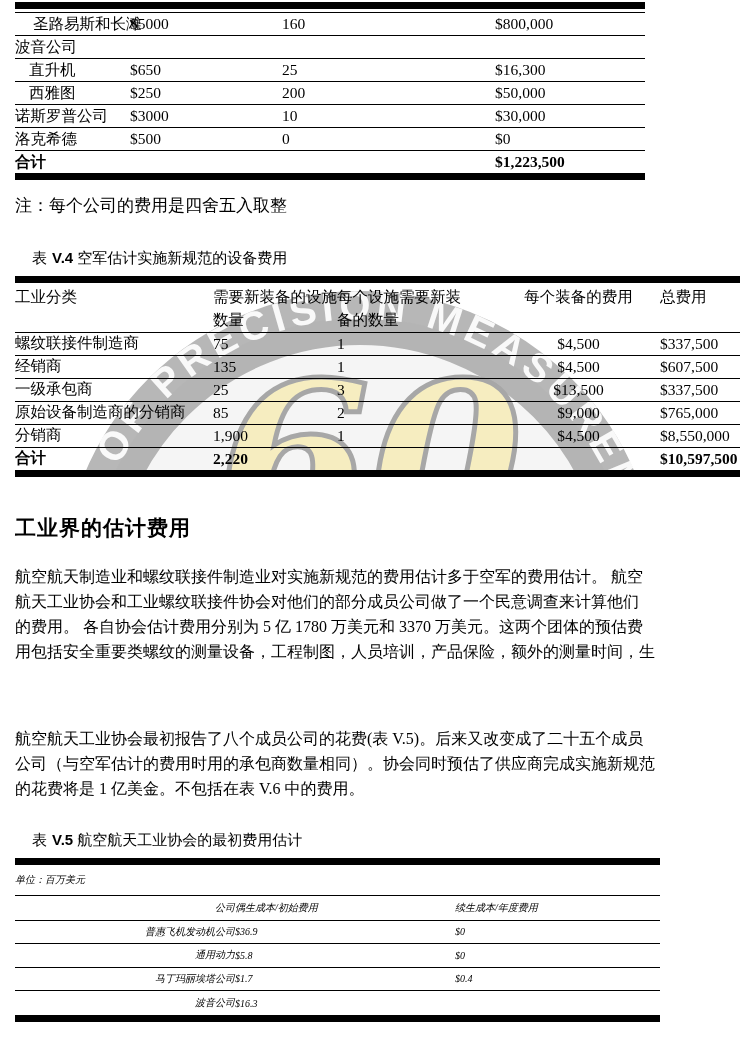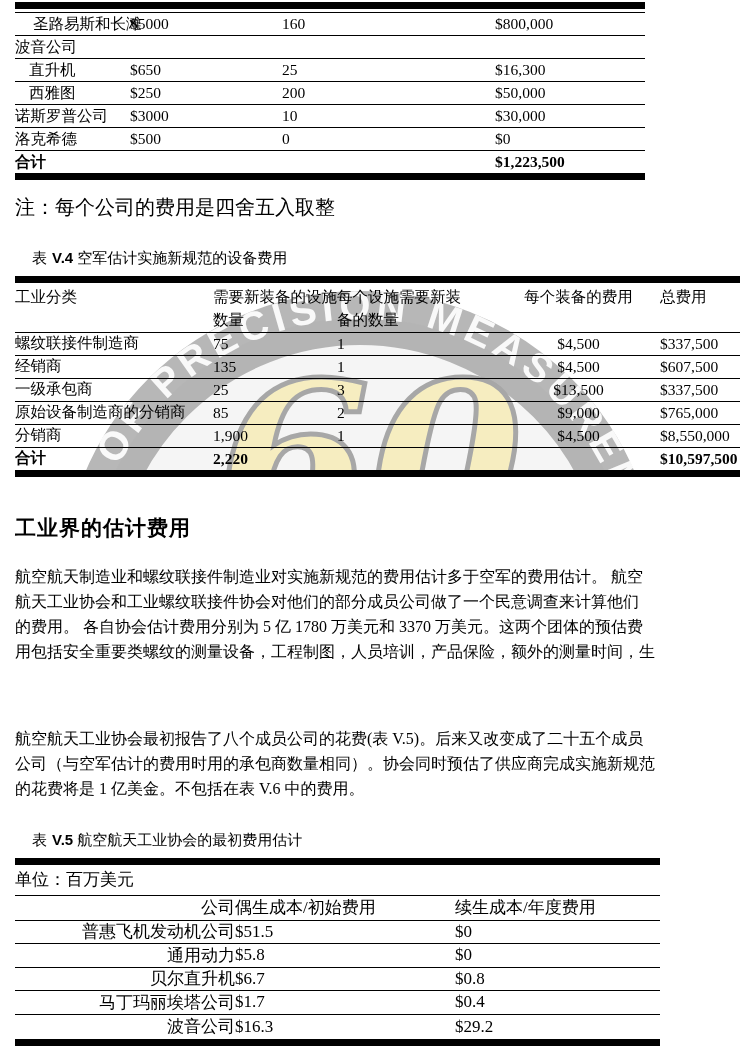--- a/index.html
+++ b/index.html
@@ -18,21 +18,21 @@
   .tbl1{position:absolute;left:15px;top:2px;width:630px;font-size:15.5px;}
   .tbl1 .gap{height:3px;}
   .tbl1 .row{height:22px;}
   .tbl1 .c1{width:115px;}
   .tbl1 .c2{width:152px;}
   .tbl1 .c3{width:213px;}
   .tbl1 .c4{width:150px;}
   .ind18{padding-left:18px;box-sizing:border-box;}
   .ind14{padding-left:14px;box-sizing:border-box;}
   
-  .note{position:absolute;left:15px;top:194px;font-size:20px;}
+  .note{position:absolute;left:15px;top:194px;font-size:17px;}
   
   .caption{position:absolute;left:32px;font-size:15px;}
   .cap-num{font-family:"Liberation Sans","DejaVu Sans",sans-serif;font-weight:bold;margin:0 4px 0 5px;}
   
   .tblv4{position:absolute;left:15px;top:276px;width:725px;font-size:15.5px;overflow:hidden;height:201px;}
   .v4-content{position:relative;z-index:2;}
   .tblv4 .hdr{display:flex;align-items:flex-start;height:46.5px;border-bottom:1.5px solid #000;padding-top:2px;box-sizing:content-box;line-height:23px;}
   .tblv4 .row{height:22px;}
   .tblv4 .c1{width:198px;}
   .tblv4 .c2{width:124px;}
@@ -43,21 +43,21 @@
   .wrap8b{display:inline-block;width:130px;white-space:normal;word-break:break-all;}
   
   .watermark{position:absolute;left:-5px;top:-36px;width:700px;height:700px;z-index:1;opacity:.55;pointer-events:none;}
   
   .heading{position:absolute;left:15px;top:514px;font-size:21px;font-weight:bold;letter-spacing:1px;}
   .para{position:absolute;left:15px;width:660px;font-size:16px;line-height:25px;}
   .para div{white-space:nowrap;}
   .p1{top:564px;}
   .p2{top:726px;}
   
-  .tblv5{position:absolute;left:15px;top:858px;width:645px;font-size:17px;}
+  .tblv5{position:absolute;left:15px;top:858px;width:645px;font-size:10px;font-style:italic;}
   .tblv5 .unit{display:flex;align-items:center;height:29.5px;border-bottom:1.5px solid #000;}
   .tblv5 .hdr{display:flex;align-items:center;height:24px;border-bottom:1.5px solid #000;}
   .tblv5 .row{height:22.5px;border-bottom:1.5px solid #000;}
   .tblv5 .row.noline{border-bottom:none;height:24px;}
   .tblv5 .c1{width:220px;text-align:right;}
   .tblv5 .c2{width:220px;}
   .tblv5 .c3{width:205px;}
 </style>
 </head>
 <body>
@@ -207,39 +207,33 @@
     <div class="unit">
       <div class="cell">单位：百万美元</div>
     </div>
     <div class="hdr">
       <div class="cell c1">公司</div>
       <div class="cell c2">偶生成本/初始费用</div>
       <div class="cell c3">续生成本/年度费用</div>
     </div>
     <div class="row">
       <div class="cell c1">普惠飞机发动机公司</div>
-      <div class="cell c2">$51.5</div>
+      <div class="cell c2">$36.9</div>
       <div class="cell c3">$0</div>
     </div>
     <div class="row">
       <div class="cell c1">通用动力</div>
       <div class="cell c2">$5.8</div>
       <div class="cell c3">$0</div>
     </div>
     <div class="row">
-      <div class="cell c1">贝尔直升机</div>
-      <div class="cell c2">$6.7</div>
-      <div class="cell c3">$0.8</div>
-    </div>
-    <div class="row">
       <div class="cell c1">马丁玛丽埃塔公司</div>
       <div class="cell c2">$1.7</div>
       <div class="cell c3">$0.4</div>
     </div>
     <div class="row noline">
       <div class="cell c1">波音公司</div>
       <div class="cell c2">$16.3</div>
-      <div class="cell c3">$29.2</div>
     </div>
     <div class="hbar"></div>
   </div>
 
 </div>
 
 </body></html>

